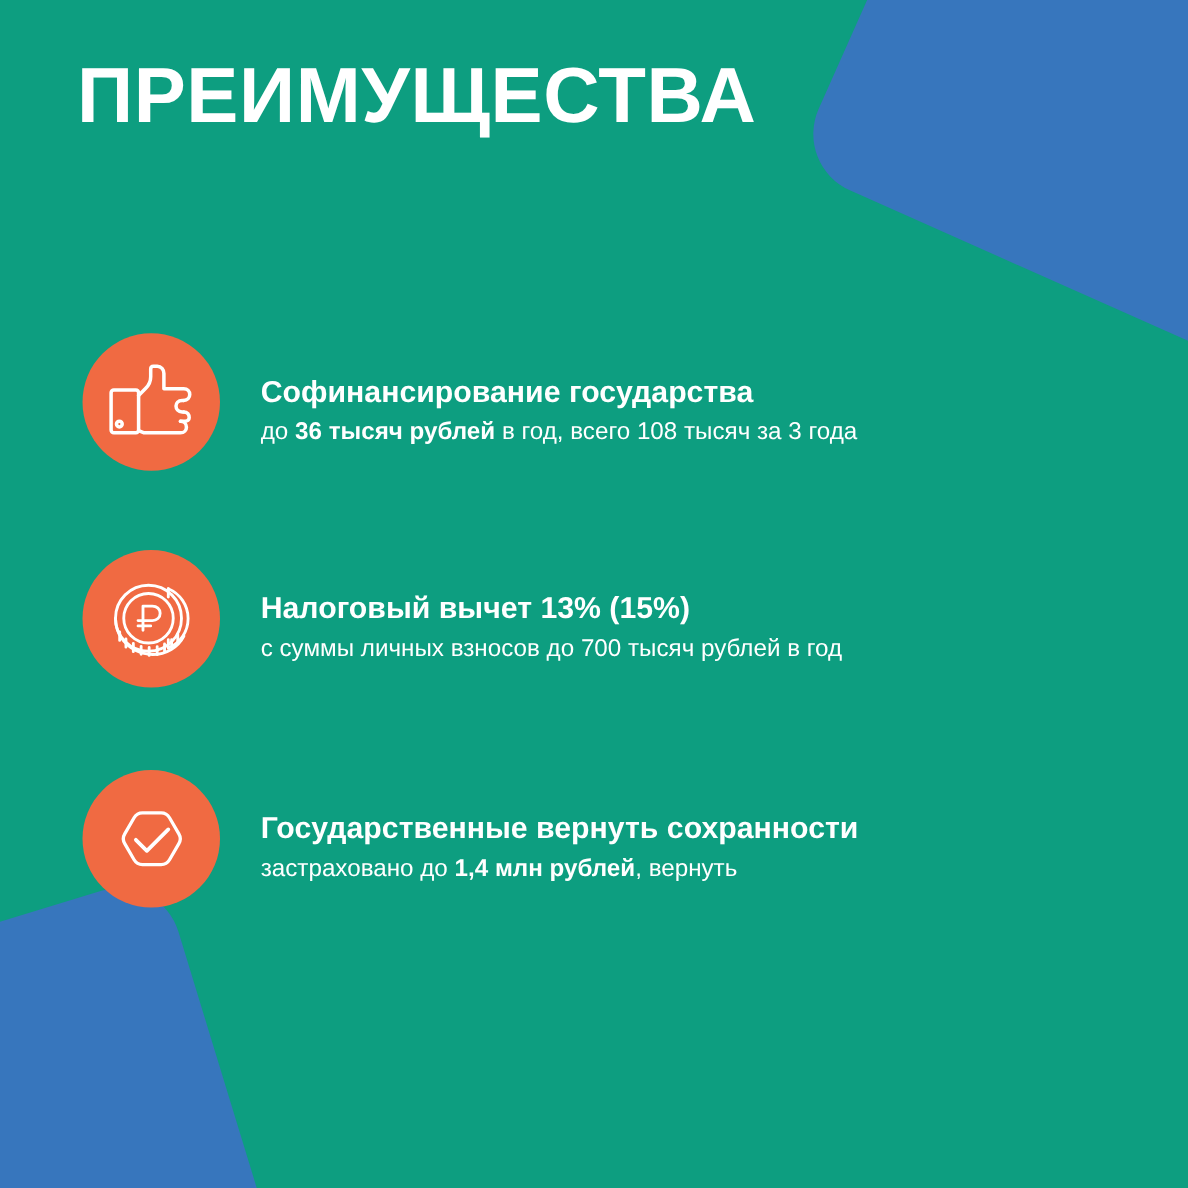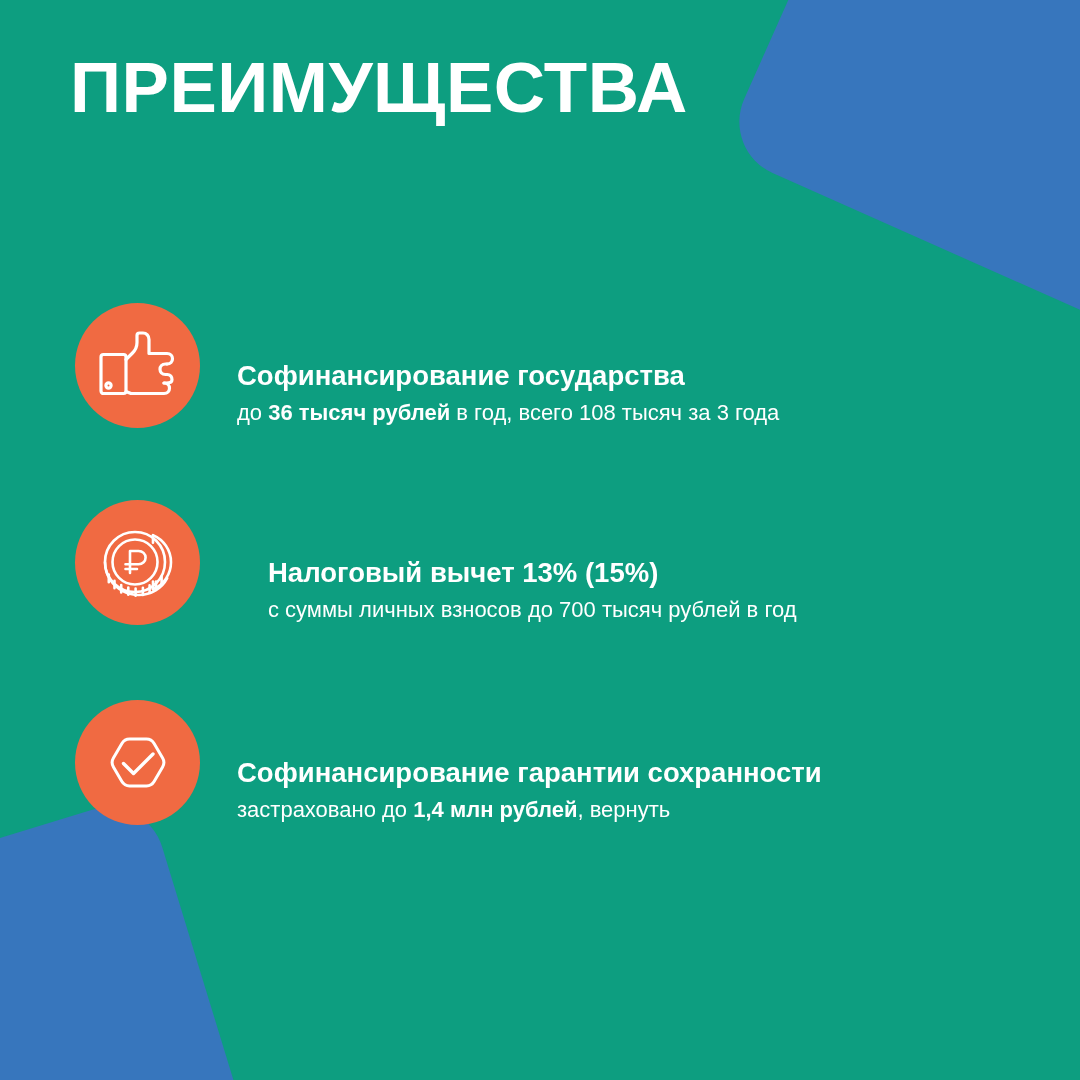--- a/index.html
+++ b/index.html
@@ -65,28 +65,28 @@
   
   .benefits {
     position: absolute;
     left: 0;
     top: 295px;
     width: 1080px;
   }
 
   .benefit-row {
     display: flex;
-    align-items: flex-end;
+    align-items: center;
     position: absolute;
     left: 75px;
     width: 960px;
   }
 
   .benefit-row.row-0 { top: 8px; }
-  .benefit-row.row-1 { top: 205px; gap: 31px; }
+  .benefit-row.row-1 { top: 205px; }
   .benefit-row.row-2 { top: 405px; }
 
   .icon-circle {
     width: 125px;
     height: 125px;
     min-width: 125px;
     border-radius: 50%;
     background: #f06a42;
     display: flex;
     align-items: center;
@@ -210,20 +210,20 @@
                    L62.6 23.1 C64.2 25.8 64.2 29.2 62.6 31.9
                    L54.1 46.6 C52.5 49.3 49.6 51 46.5 51
                    L29.5 51 C26.4 51 23.5 49.3 21.9 46.6
                    L13.4 31.9 C11.8 29.2 11.8 25.8 13.4 23.1
                    L21.9 8.4 C23.5 5.7 26.4 4 29.5 4 Z" transform="translate(0,10)"></path>
           <path d="M23.5 38.5 L33.5 48.5 L53 29" stroke-width="3.4"></path>
         </svg>
       </span>
     </div>
     <div class="benefit-text">
-      <div class="benefit-heading">Софинансирование гарантии сохранности</div>
+      <div class="benefit-heading">Государственные вернуть сохранности</div>
       <div class="benefit-lines">
           <div class="benefit-line"><span>застраховано до </span><b>1,4 млн рублей</b><span>, вернуть</span></div>
         </div>
     </div>
   </div>
 
 </div>
 
 </body></html>

